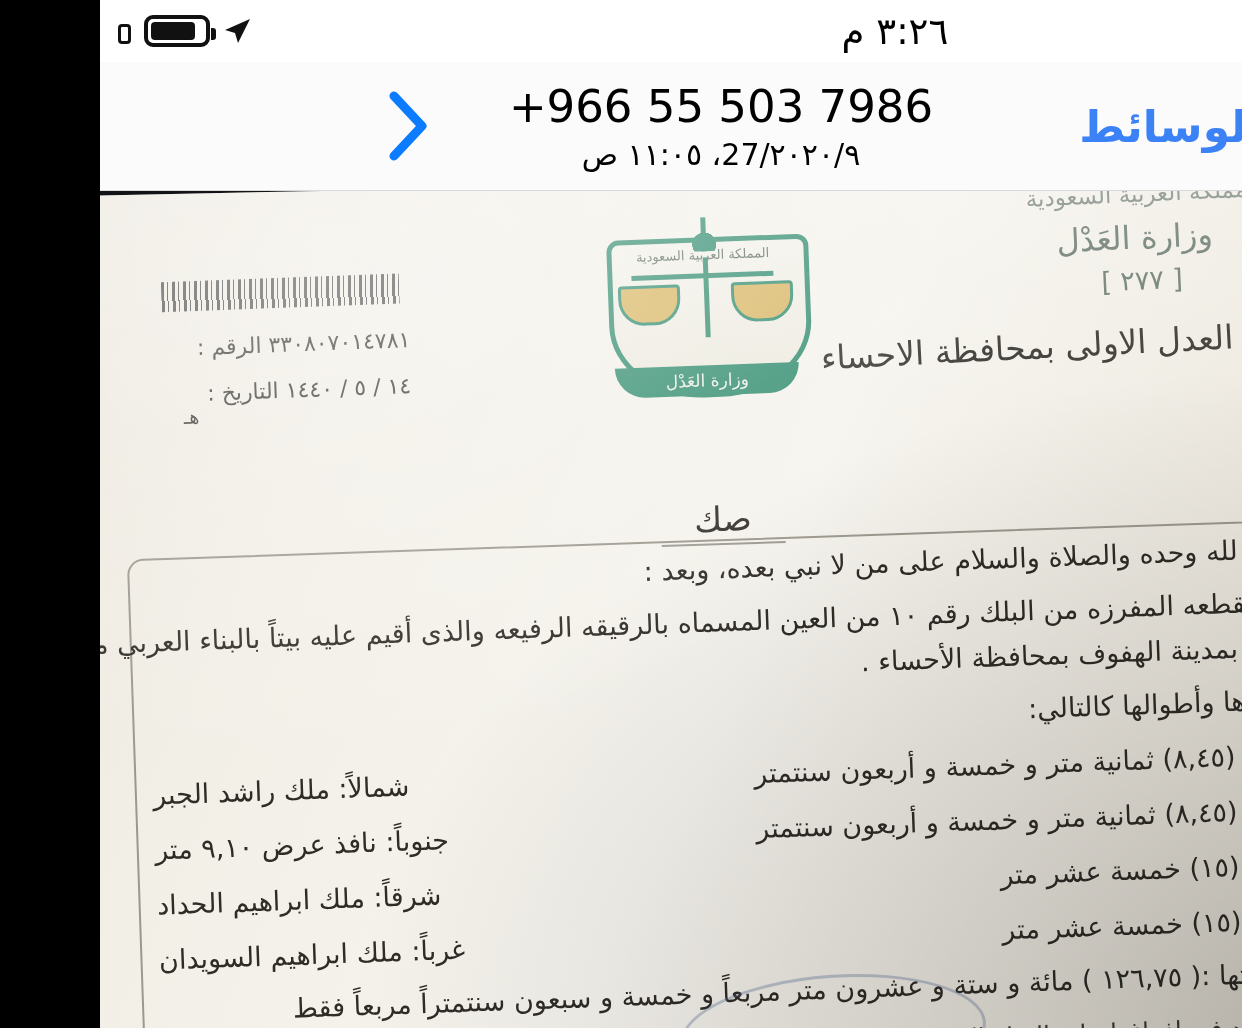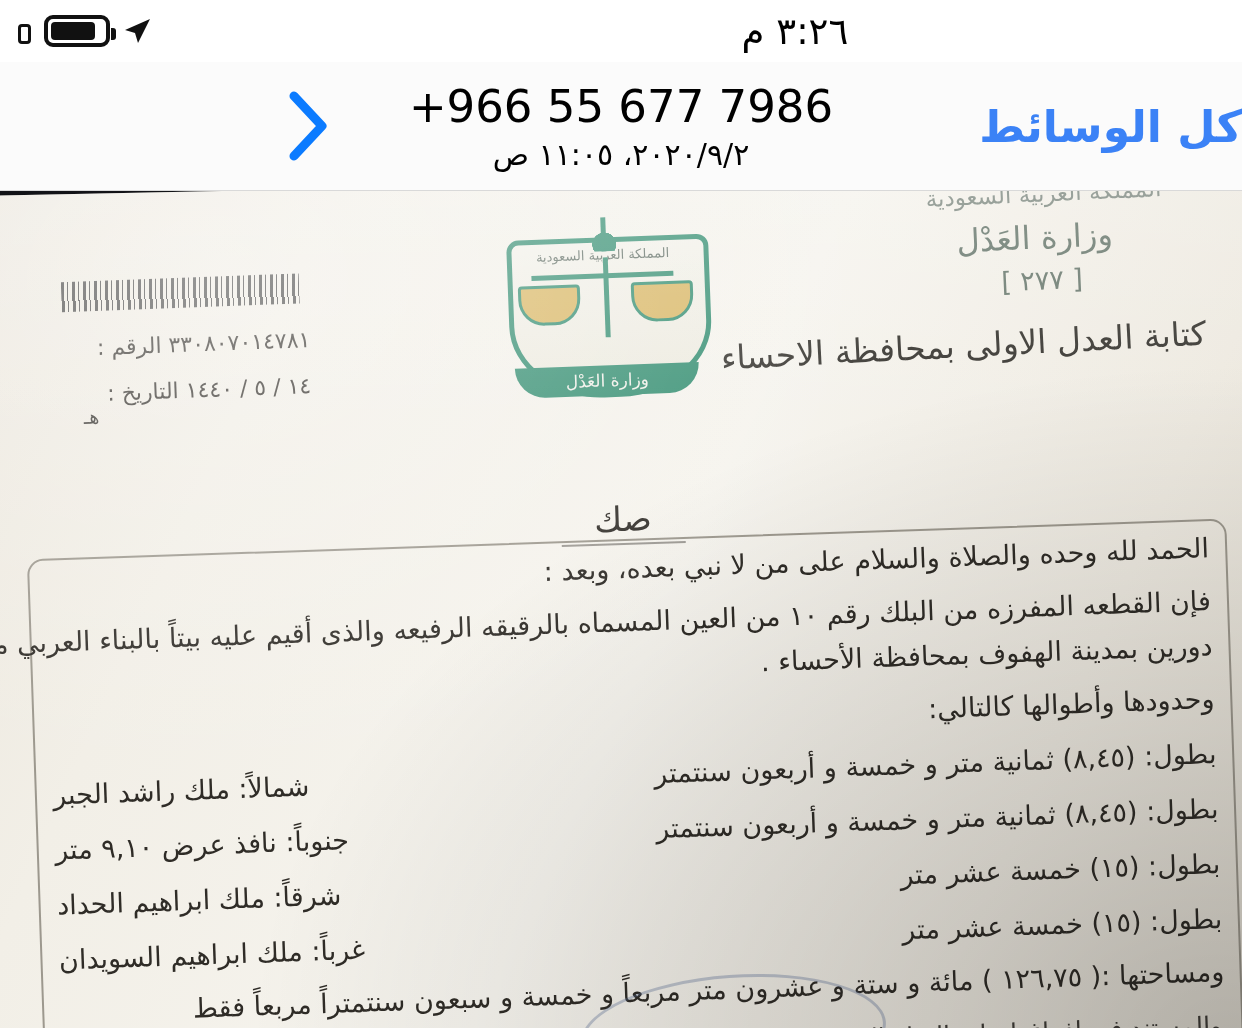--- a/index.html
+++ b/index.html
@@ -8,21 +8,21 @@
     background: #000;
   }
   body {
     width: 1242px;
     height: 1028px;
     overflow: hidden;
     font-family: "Liberation Sans", sans-serif;
   }
   .phone {
     position: relative;
-    width: 1242px;
+    width: 1142px;
     height: 1028px;
     background: #111;
     overflow: hidden;
   }
 
   
   .status-bar {
     position: absolute;
     top: 0; left: 0;
     width: 1242px;
@@ -458,22 +458,22 @@
             <path d="M28 3 L3 14 L13 17 L16 27 Z" fill="#111"></path>
           </svg>
       </span>
     </div>
     <div class="status-center">٣:٢٦ م</div>
   </div>
 
   <div class="nav-bar">
     <div class="nav-link">كل الوسائط</div>
     <div class="nav-title-wrap">
-      <div class="nav-title">+966 55 677 7986</div>
-      <div class="nav-sub">٢٠٢٠/٩/٢، ١١:٠٥ ص</div>
+      <div class="nav-title">+966 55 503 7986</div>
+      <div class="nav-sub">٢٠٢٠/٩/27، ١١:٠٥ ص</div>
     </div>
     <div class="nav-forward">
       <span class="chev">
         <svg width="42" height="72" viewBox="0 0 42 72">
             <polyline points="6,6 34,36 6,66" fill="none" stroke="#0b7bff" stroke-width="9" stroke-linecap="round" stroke-linejoin="round"></polyline>
           </svg>
       </span>
     </div>
   </div>
 

